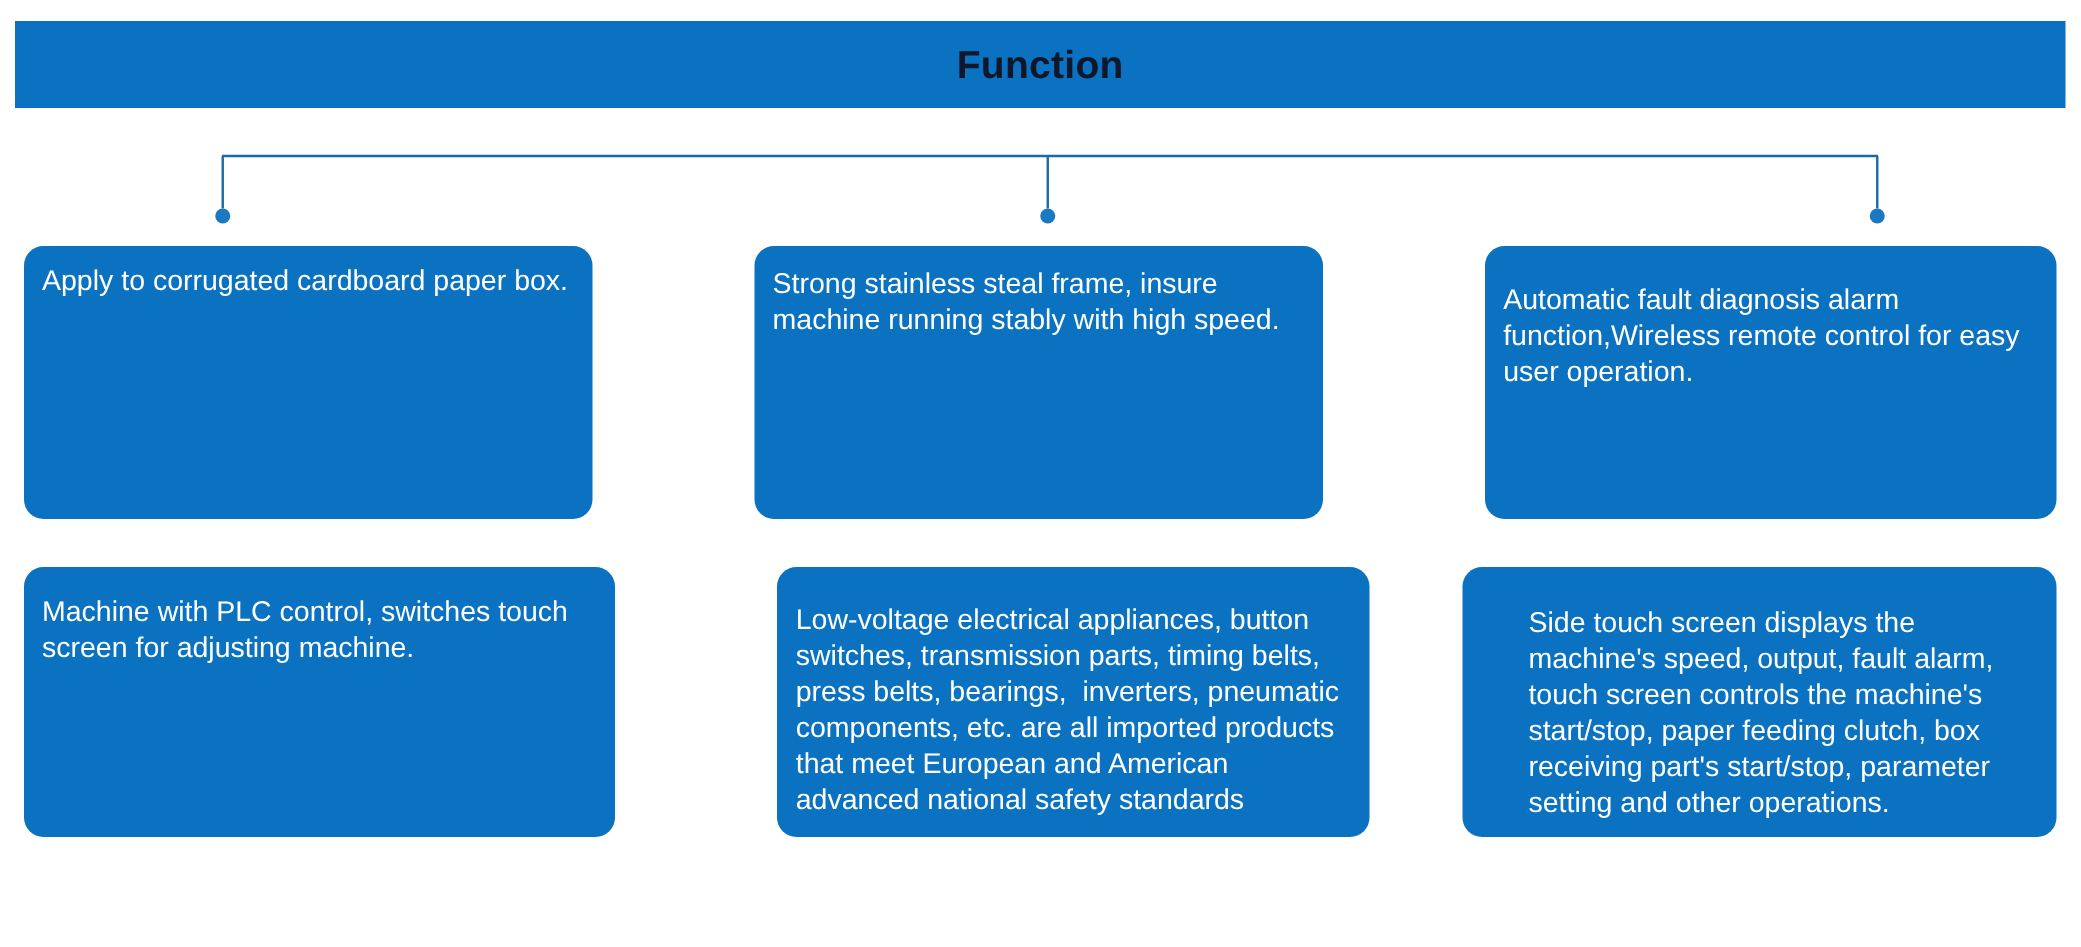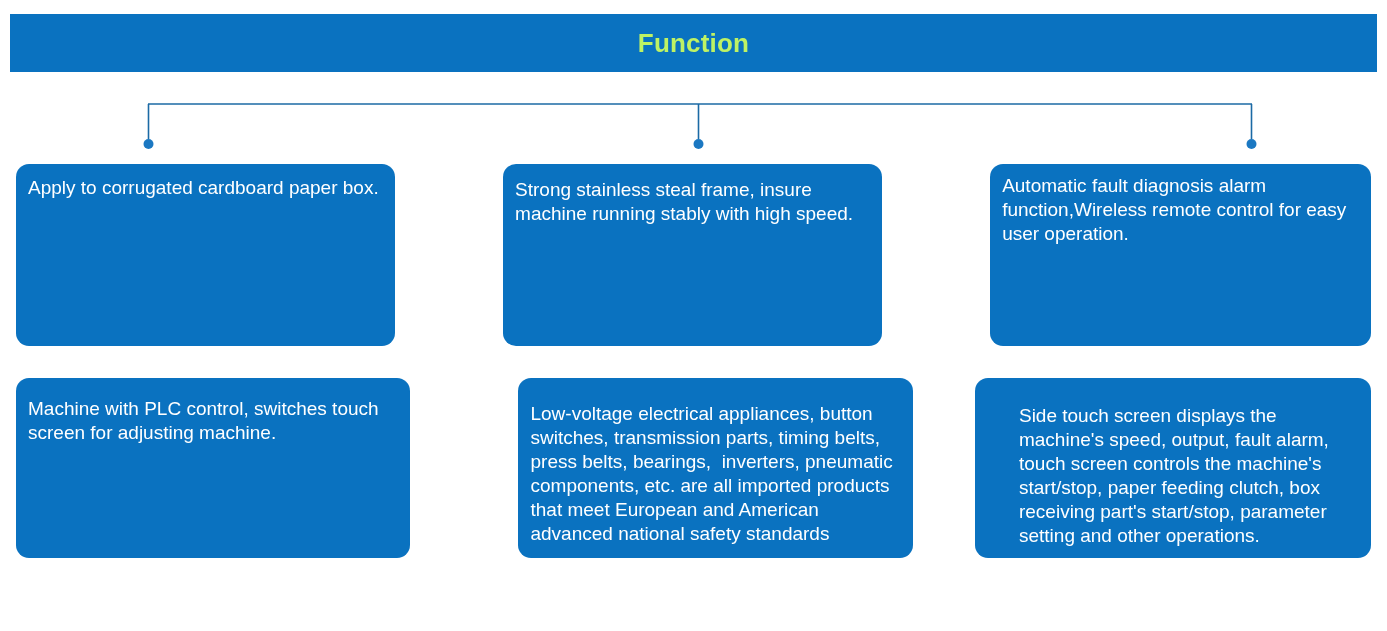--- a/index.html
+++ b/index.html
@@ -30,21 +30,21 @@
     left: 10px;
     top: 14px;
     width: 1367px;
     height: 58px;
     background: #0a72c0;
     display: flex;
     align-items: center;
     justify-content: center;
   }
   .header-title {
-    color: #bef264;
+    color: #0f172a;
     font-size: 26px;
     font-weight: bold;
     letter-spacing: 0.2px;
     line-height: 1;
   }
 
   
   .connector-layer {
     position: absolute;
     left: 0;
@@ -85,21 +85,21 @@
 
   
   .col-1 { width: 413px; }
   .col-2 { width: 413px; margin-left: 48px; }
   .col-3 { width: 415px; }
 
   .row-bottom .col-2 { padding-top: 24px; }
   .row-bottom .col-3 { padding-top: 26px; }
   .row-top .col-1 { padding-top: 12px; }
   .row-top .col-2 { padding-top: 14px; }
-  .row-top .col-3 { padding-top: 10px; margin-left: 48px; }
+  .row-top .col-3 { padding-top: 25px; margin-left: 48px; }
   .row-bottom .col-1 { padding-top: 19px; }
 
   .row-bottom .col-3 { margin-left: 2px; width: 413px; padding-left: 44px; }
 </style>
 </head>
 <body>
 
 <div id="canvas">
 
   <div class="header-bar">

